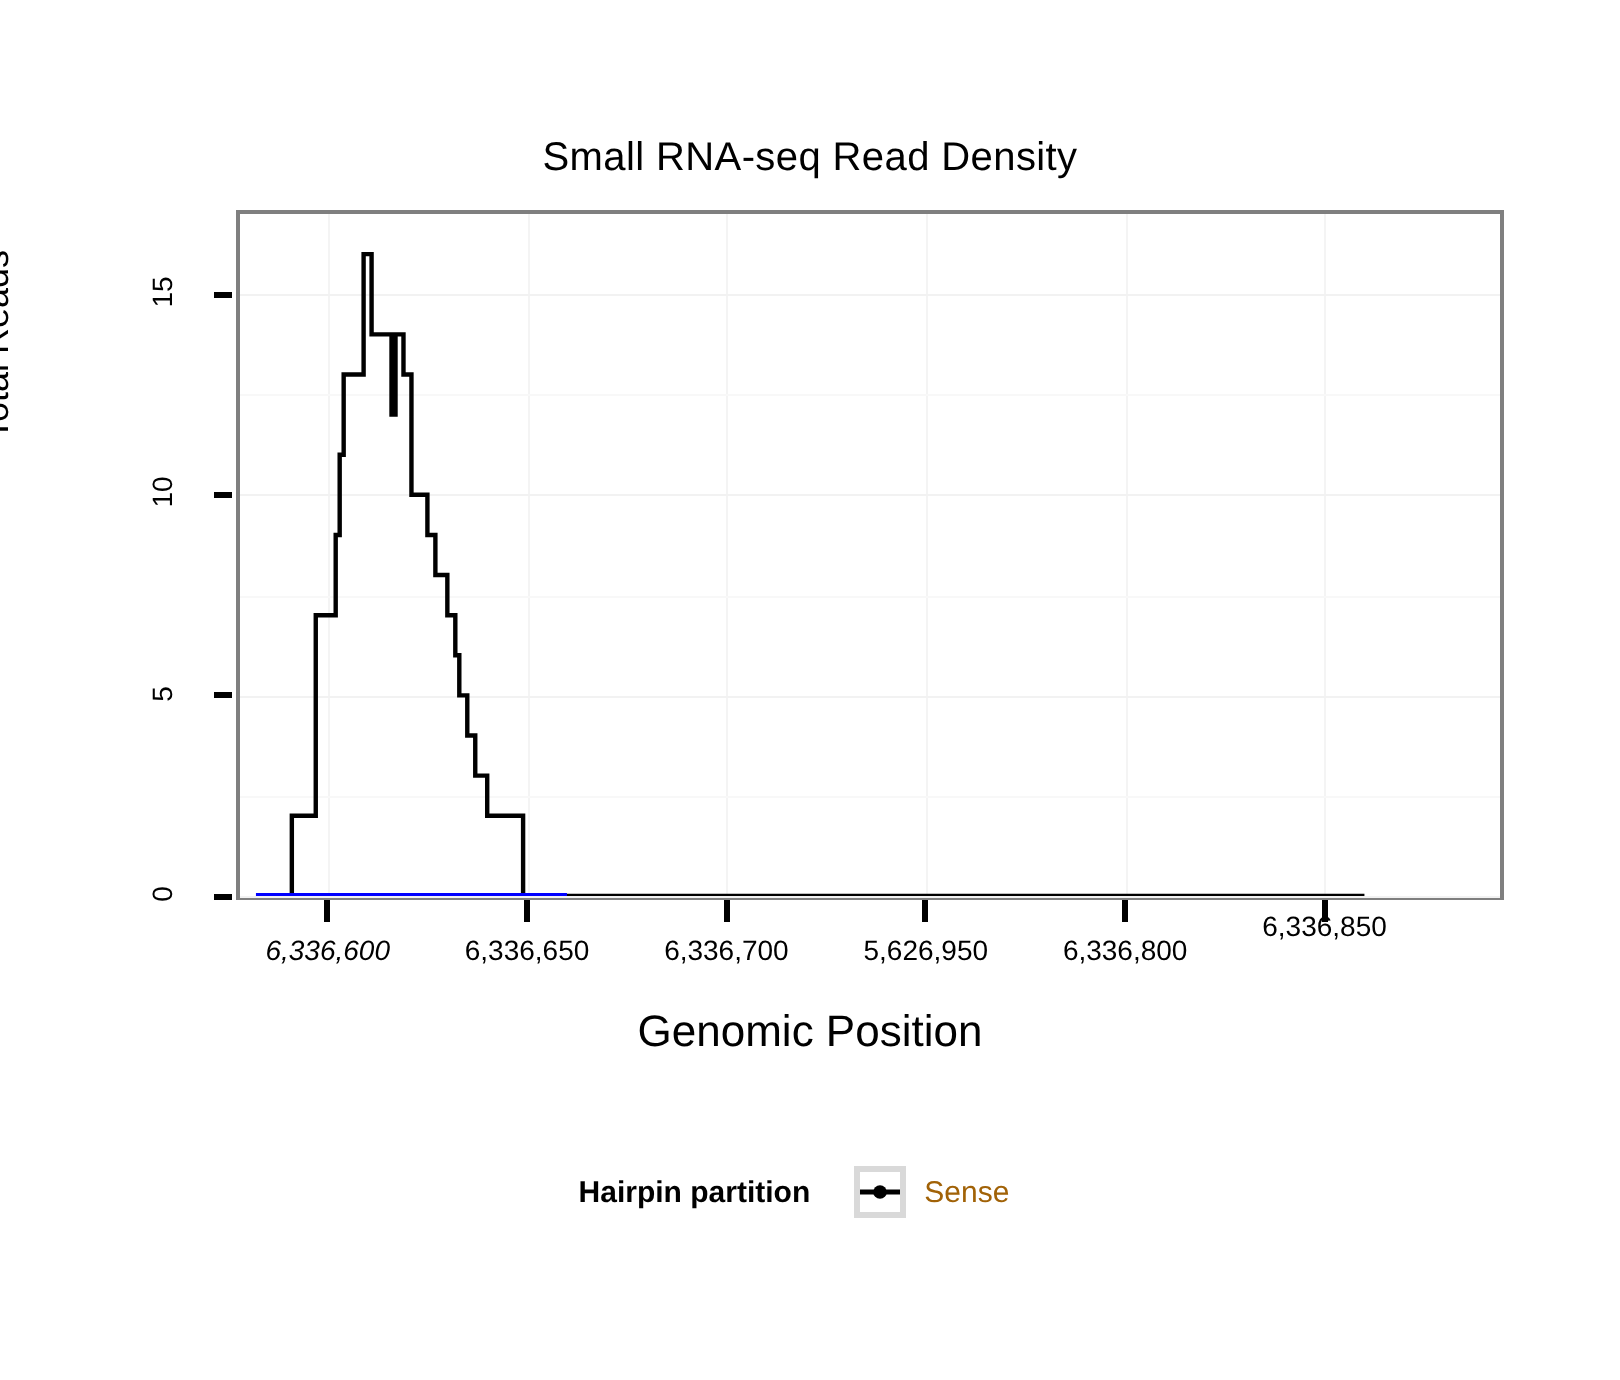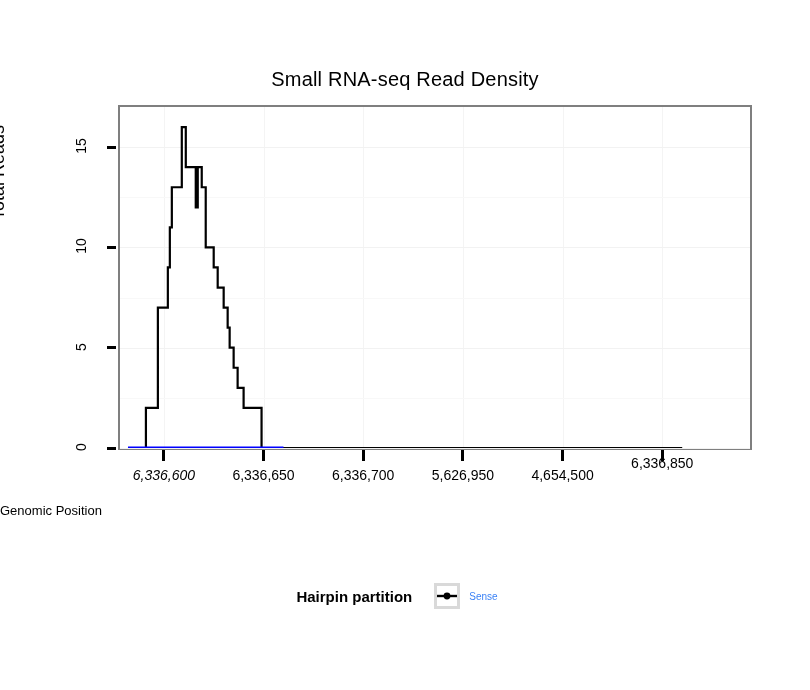--- a/index.html
+++ b/index.html
@@ -96,21 +96,22 @@
     text-align: center;
     white-space: nowrap;
     width: 120px;
     margin-left: -60px;
   }
   #x-axis-title {
     position: absolute;
     left: 0;
     top: 503px;
     width: 810px;
-    font-size: 13px;
+    text-align: center;
+    font-size: 22px;
     color: #000000;
   }
 
   
   #legend {
     position: absolute;
     left: 0;
     top: 583px;
     width: 810px;
     display: flex;
@@ -134,22 +135,22 @@
     height: 26px;
     border: 3px solid #d9d9d9;
     background: #ffffff;
     box-sizing: border-box;
     display: flex;
     align-items: center;
     justify-content: center;
     margin-right: 9px;
   }
   .legend-label {
-    font-size: 10px;
-    color: #3b82f6;
+    font-size: 15px;
+    color: #a16207;
   }
 </style>
 </head>
 <body>
 
 <div id="page">
 
   <div id="chart-title">Small RNA-seq Read Density</div>
 
   <div id="panel">
@@ -206,16 +207,16 @@
     <div class="y-tick-label" style="left: 66px; top: 138.118px; width: 30px;">15</div>
     <div class="x-tick-mark" style="left: 162.361px; top: 450px;"></div>
     <div class="x-tick-label" style="left: 163.861px; top: 467px; font-style: italic;">6,336,600</div>
     <div class="x-tick-mark" style="left: 262.044px; top: 450px;"></div>
     <div class="x-tick-label" style="left: 263.544px; top: 467px;">6,336,650</div>
     <div class="x-tick-mark" style="left: 361.728px; top: 450px;"></div>
     <div class="x-tick-label" style="left: 363.228px; top: 467px;">6,336,700</div>
     <div class="x-tick-mark" style="left: 461.411px; top: 450px;"></div>
     <div class="x-tick-label" style="left: 462.911px; top: 467px;">5,626,950</div>
     <div class="x-tick-mark" style="left: 561.095px; top: 450px;"></div>
-    <div class="x-tick-label" style="left: 562.595px; top: 467px;">4,654,500</div>
+    <div class="x-tick-label" style="left: 562.595px; top: 467px;">6,336,800</div>
     <div class="x-tick-mark" style="left: 660.778px; top: 450px;"></div>
     <div class="x-tick-label" style="left: 662.278px; top: 455px;">6,336,850</div>
   </div>
 
 </body></html>

